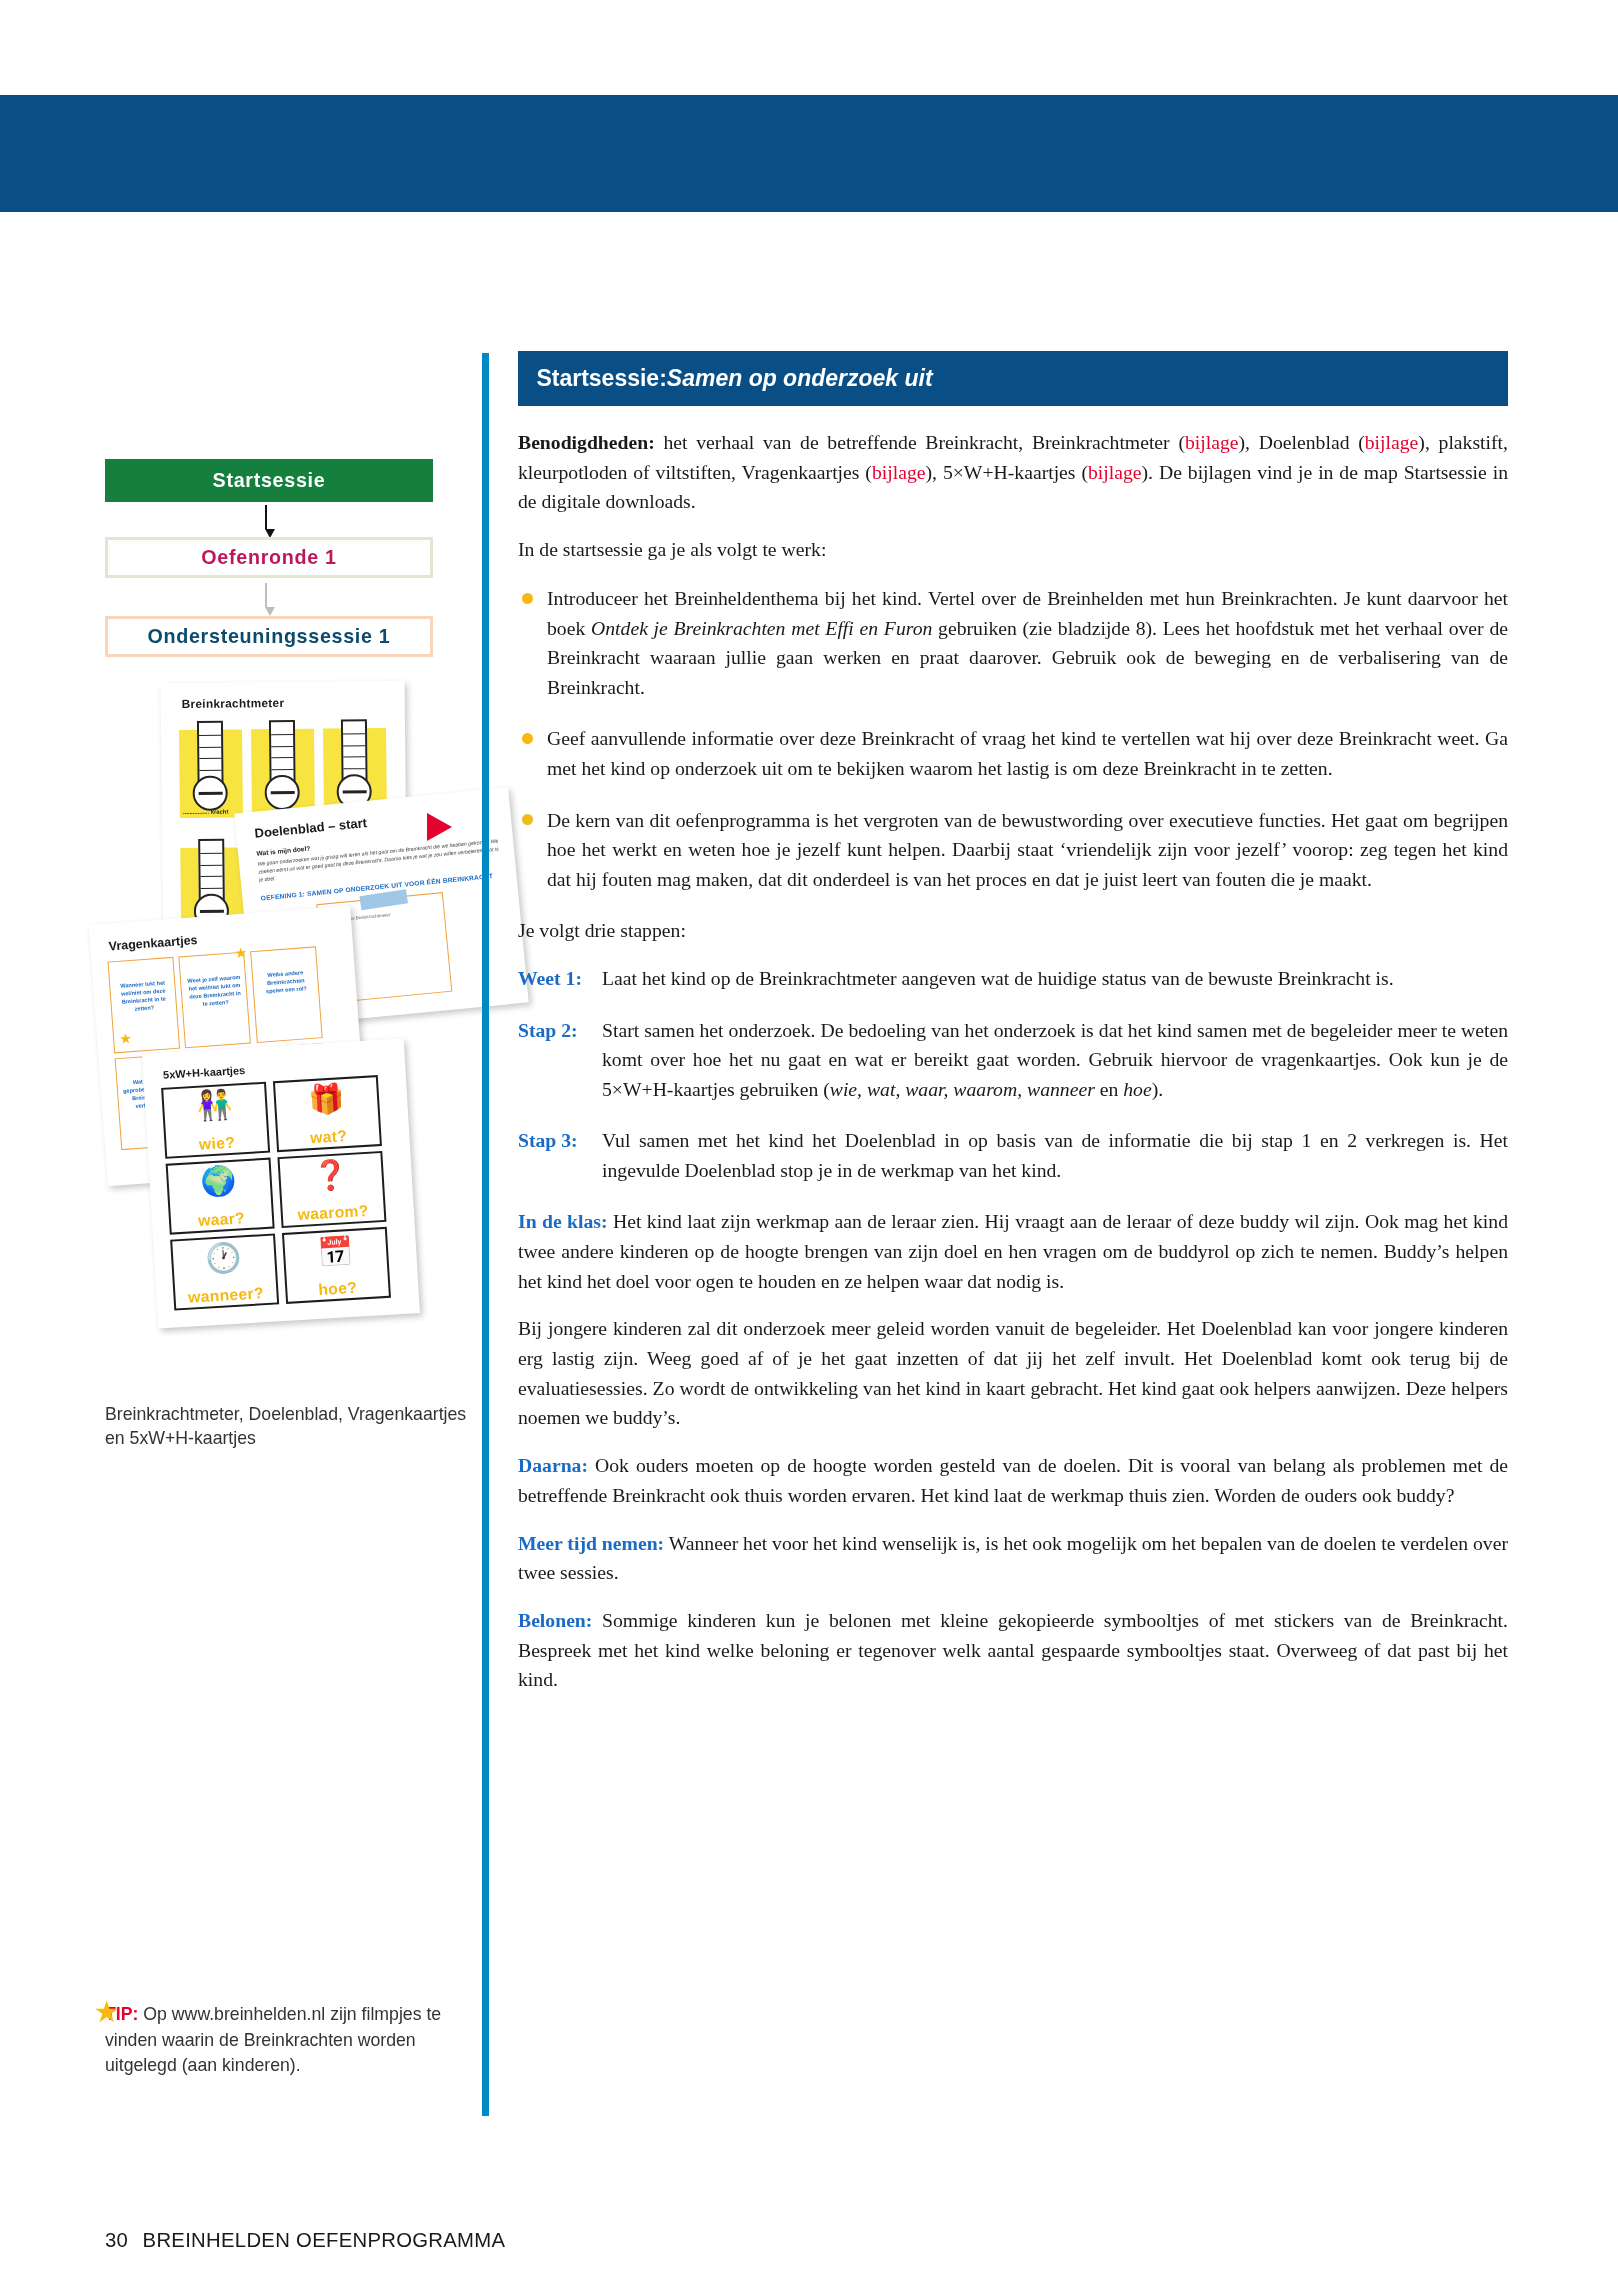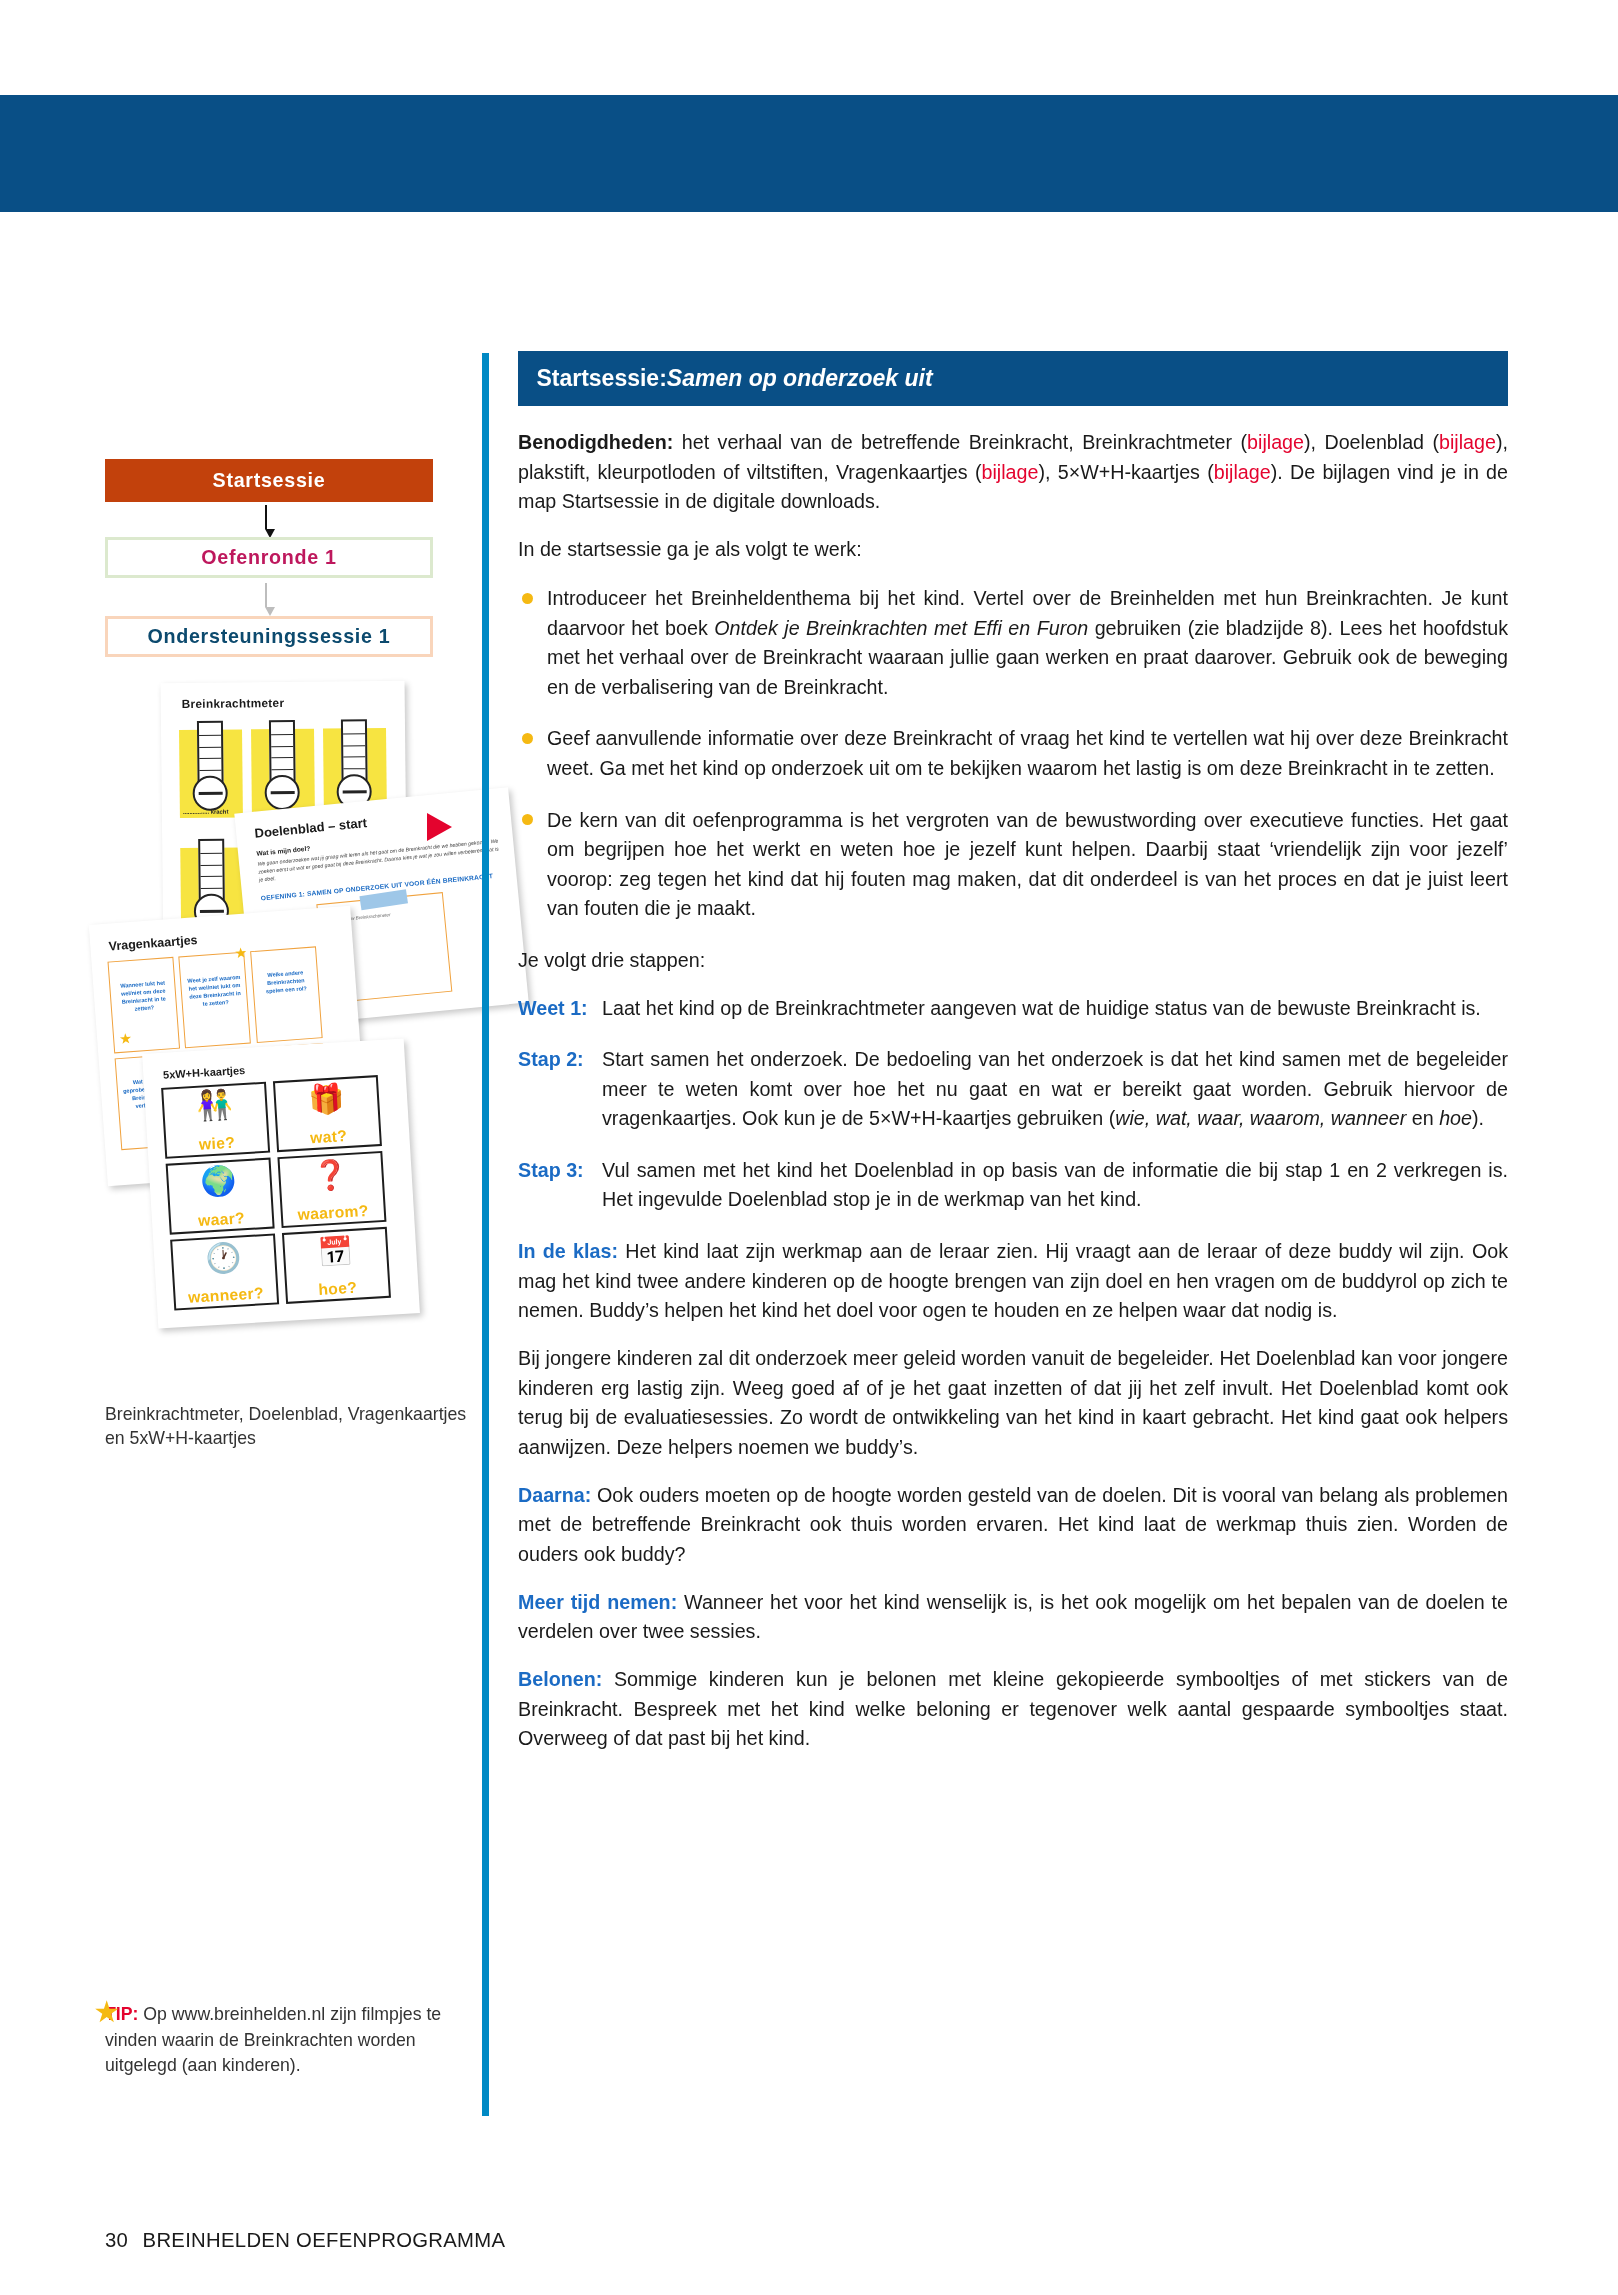--- a/index.html
+++ b/index.html
@@ -15,21 +15,21 @@
 
   .week-arrow{position:relative;height:64px;width:328px;}
   .week-arrow .body{position:absolute;left:0;top:0;width:282px;height:64px;background:#FCBF00;}
   .week-arrow .tip{position:absolute;left:282px;top:0;width:0;height:0;
       border-top:32px solid transparent;border-bottom:32px solid transparent;border-left:46px solid #FCBF00;}
   .week-arrow .label{position:absolute;right:58px;top:50%;transform:translateY(-50%);
       color:#ffffff;font-size:30px;font-weight:bold;letter-spacing:2px;font-style:italic;}
 
   .nav-block{position:absolute;left:105px;width:328px;box-sizing:border-box;
       text-align:center;font-weight:bold;font-size:19.7px;letter-spacing:0.7px;}
-  .nav-active{top:459px;height:43px;line-height:43px;background:#c2410c;color:#ffffff;}
+  .nav-active{top:459px;height:43px;line-height:43px;background:#15803d;color:#ffffff;}
   .nav-dim-green{top:537px;height:41px;line-height:35px;background:#ffffff;color:#be185d;
       border:3.3px solid #DCE9CE;}
   .nav-dim-peach{top:616px;height:41px;line-height:35px;background:#ffffff;color:#0c4a6e;
       border:3.3px solid #F9D5BB;}
 
   .arrow-down{position:absolute;left:265px;width:2.6px;font-size:0;}
   .arrow-down .stem{width:2px;height:23.6px;background:currentColor;margin:0 auto;}
   .arrow-down .head{width:0;height:0;margin:0 auto;
       border-left:5.9px solid transparent;border-right:5.9px solid transparent;border-top:9.2px solid currentColor;}
   .ad1{top:505px;color:#111111;}
@@ -96,21 +96,21 @@
   
   .divider{position:absolute;left:482px;top:353px;width:6.6px;height:1763px;background:#0089C4;}
 
   
   .right-col{position:absolute;left:518px;top:351px;width:990px;}
   .head-bar{background:#094F86;color:#ffffff;height:55px;display:flex;align-items:center;
       padding-left:18.4px;box-sizing:border-box;font-size:23px;}
   .head-bar b{font-weight:bold;}
   .head-bar i{font-style:italic;font-weight:bold;}
 
-  .rtext{font-size:19.7px;line-height:1.5;color:#1a1a1a;text-align:justify;}
+  .rtext{font-size:19.7px;line-height:1.5;color:#1a1a1a;text-align:justify;font-family:Liberation Serif, serif;}
   .rtext p{margin:0 0 18.4px 0;}
   .red{color:#E4032E;}
   .blue-b{color:#1B6BC4;font-weight:bold;}
 
   ul.bullets{list-style:none;margin:19.7px 0 0 0;padding:0;}
   ul.bullets li{position:relative;padding-left:29px;margin-bottom:22px;}
   ul.bullets li .dot{position:absolute;left:3.9px;top:8.5px;width:11px;height:11px;
       border-radius:50%;background:#F5B913;}
 
   .steps{margin-top:5.2px;}

